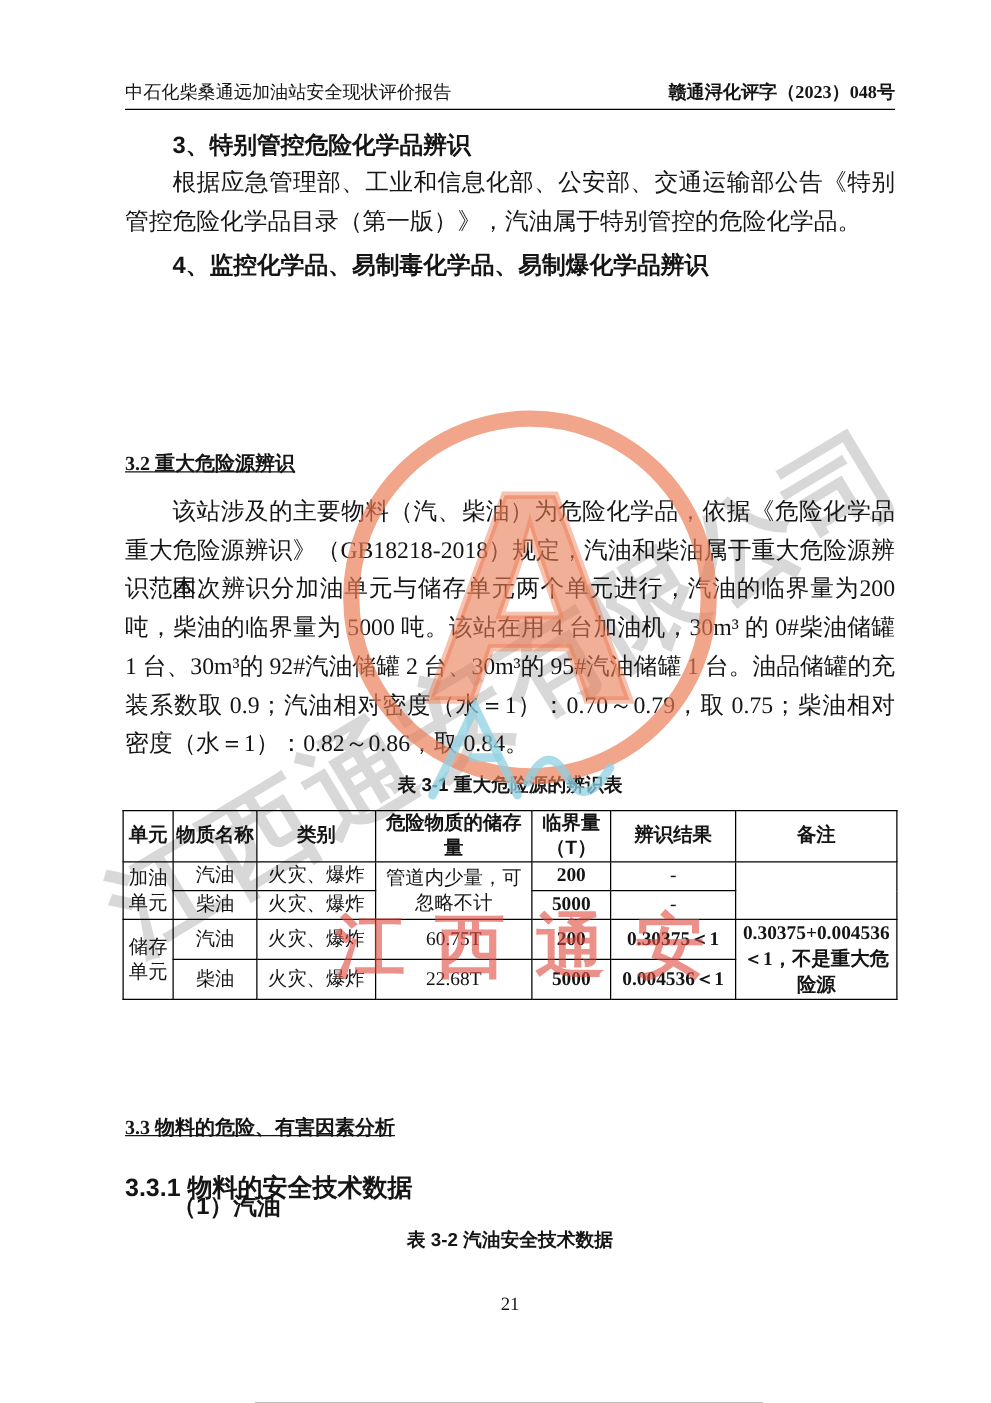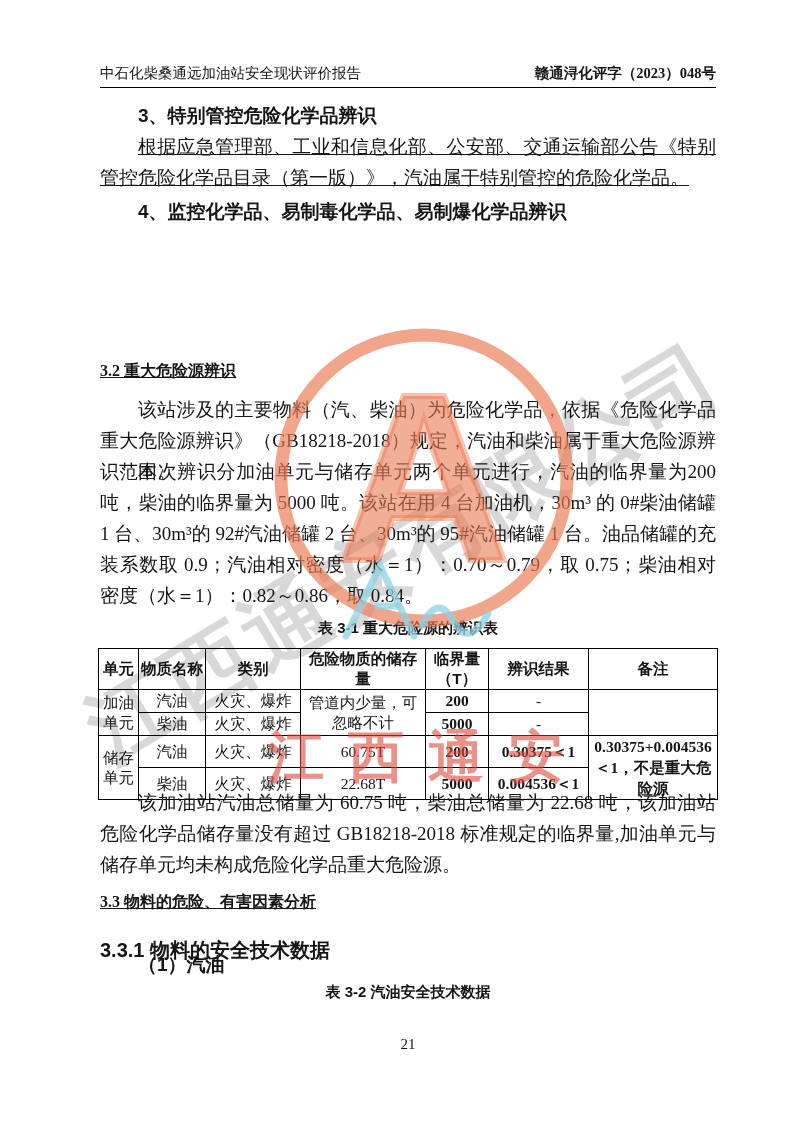--- a/index.html
+++ b/index.html
@@ -63,21 +63,21 @@
   <div class="wm-gray">江西通安有限公司</div>
 
   <div class="content">
 
     <div class="abs pagehead">
       <span>中石化柴桑通远加油站安全现状评价报告</span>
       <span class="rt">赣通浔化评字（2023）048号</span>
     </div>
 
     <div class="abs h-sans h-num" style="top:103px;">3、特别管控危险化学品辨识</div>
-    <div class="abs para" style="top:131px;text-decoration:underline;">根据应急管理部、工业和信息化部、公安部、交通运输部公告《特别管控危险化学品目录（第一版）》，汽油属于特别管控的危险化学品。</div>
+    <div class="abs para" style="top:131px;">根据应急管理部、工业和信息化部、公安部、交通运输部公告《特别管控危险化学品目录（第一版）》，汽油属于特别管控的危险化学品。</div>
 
     <div class="abs h-sans h-num" style="top:199px;">4、监控化学品、易制毒化学品、易制爆化学品辨识</div>
 
     <div class="abs h-big" style="top:361px; font-weight:bold;">3.2 重大危险源辨识</div>
     <div class="abs para" style="top:394px;">该站涉及的主要物料（汽、柴油）为危险化学品，依据《危险化学品重大危险源辨识》（GB18218-2018）规定，汽油和柴油属于重大危险源辨识范围。</div>
     <div class="abs para" style="top:456px;">本次辨识分加油单元与储存单元两个单元进行，汽油的临界量为200吨，柴油的临界量为 5000 吨。该站在用 4 台加油机，30m³ 的 0#柴油储罐 1 台、30m³的 92#汽油储罐 2 台、30m³的 95#汽油储罐 1 台。油品储罐的充装系数取 0.9；汽油相对密度（水＝1）：0.70～0.79，取 0.75；柴油相对密度（水＝1）：0.82～0.86，取 0.84。</div>
 
     <div class="abs h-sans tbl-title center" style="top:619px;">表 3-1 重大危险源的辨识表</div>
 
     <table class="t1 abs" style="top:648px; left:98px;border-radius:14px;">
@@ -128,21 +128,20 @@
       <tr>
         <td>柴油</td>
         <td>火灾、爆炸</td>
         <td>22.68T</td>
         <td class="bold">5000</td>
         <td class="bold right">0.004536＜1</td>
       </tr>
     </tbody>
       </table>
 
-    <div class="abs para" style="top:787px;">该加油站汽油总储量为 60.75 吨，柴油总储量为 22.68 吨，该加油站危险化学品储存量没有超过 GB18218-2018 标准规定的临界量,加油单元与储存单元均未构成危险化学品重大危险源。</div>
 
     <div class="abs h-big" style="top:892px; font-weight:bold;">3.3 物料的危险、有害因素分析</div>
     <div class="abs h-sans" style="top:937px; font-size:20px;">3.3.1 物料的安全技术数据</div>
     <div class="abs h-sans h-num" style="top:952px;">（1）汽油</div>
     <div class="abs h-sans tbl-title center" style="top:983px;">表 3-2 汽油安全技术数据</div>
 
     <div class="abs pagenum">21</div>
   </div>
 
   <svg class="wm-stamp" width="312" height="312" viewBox="0 0 312 312">

